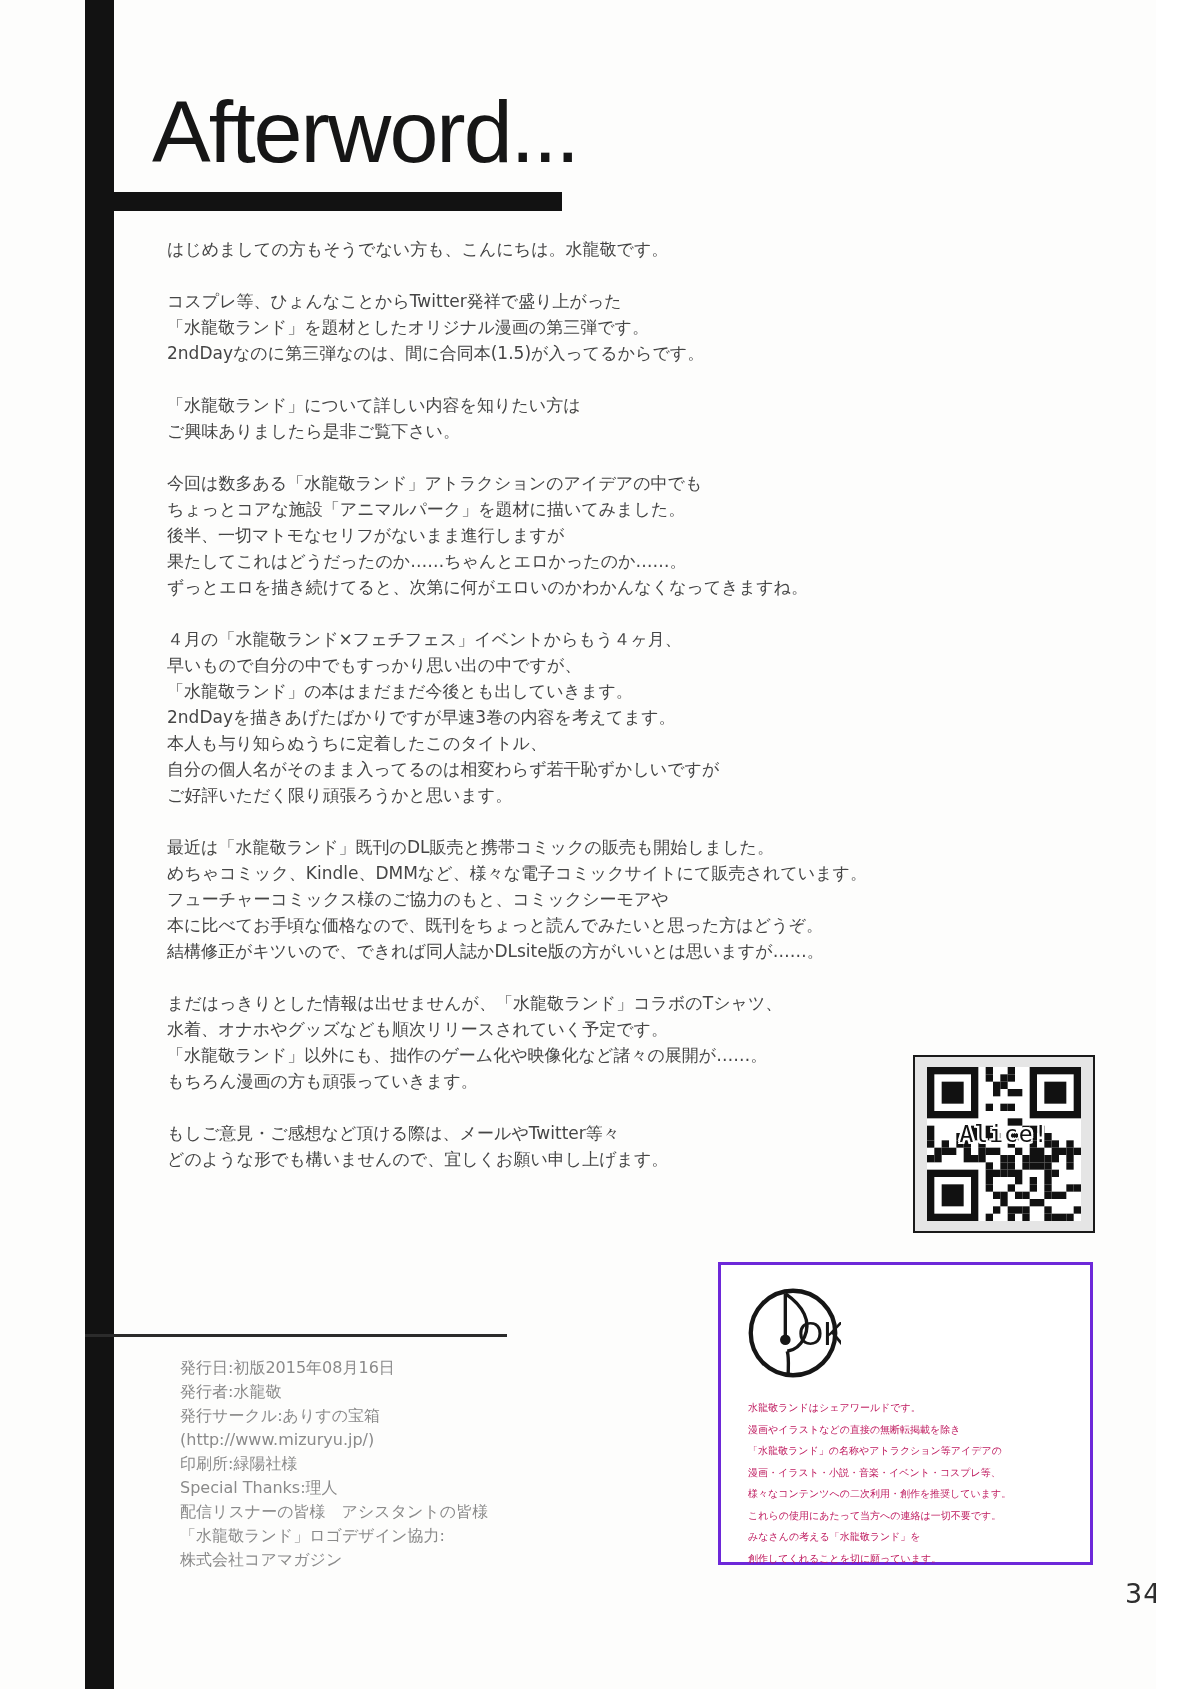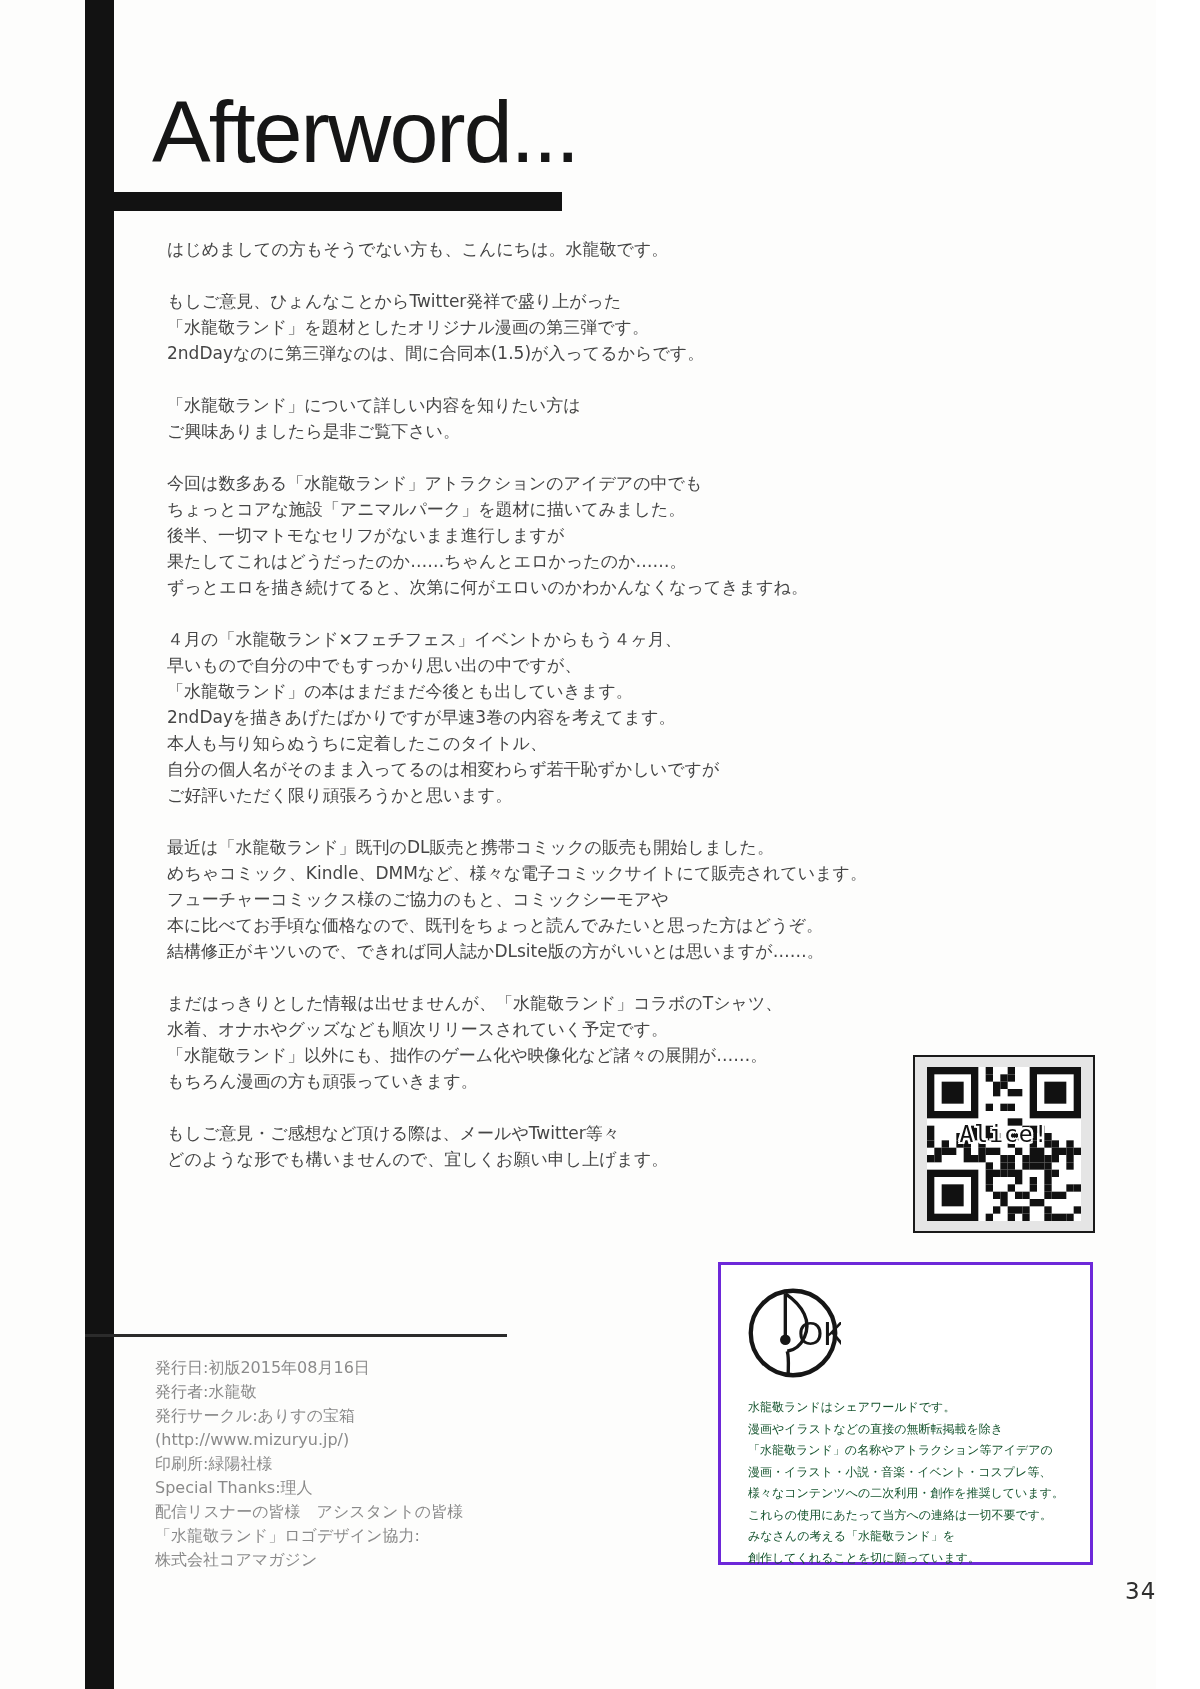--- a/index.html
+++ b/index.html
@@ -44,54 +44,54 @@
                 -2px -2px 0 #fff,2px 2px 0 #fff,-2px 2px 0 #fff,2px -2px 0 #fff;
   }
   .colophon-rule{
     position:absolute;left:85px;top:1334px;width:422px;height:3px;
     background:#2b2b2b;
   }
   .colophon{
     position:absolute;left:155px;top:1356px;
     color:#8a8a8a;font-size:16px;
   }
-  .colophon .line{line-height:24px;white-space:nowrap;}
+  .colophon .line{line-height:24px;white-space:nowrap;margin-left:25px;}
   .license-box{
     position:absolute;left:718px;top:1262px;width:369px;height:297px;
     background:#fff;border:3px solid #6d28d9;
   }
   .ok-mark{
     position:absolute;left:24px;top:20px;width:96px;height:96px;
   }
   .license-text{
     position:absolute;left:27px;top:132px;
-    color:#14532d;font-size:12px;
+    color:#be185d;font-size:10px;
   }
   .license-text .line{line-height:21.5px;white-space:nowrap;}
   .page-number{
     position:absolute;left:1125px;top:1578px;
-    font-size:23px;color:#2e2e2e;letter-spacing:1px;
+    font-size:27px;color:#2e2e2e;letter-spacing:1px;
   }
 </style>
 </head>
 <body>
 
 <div class="page">
 
   <div class="left-bar"></div>
 
   <h1 class="title">Afterword...</h1>
   <div class="title-rule"></div>
 
   <div class="body-text">
     <div class="para">
       <div class="line">はじめましての方もそうでない方も、こんにちは。水龍敬です。</div>
     </div>
     <div class="para">
-      <div class="line">もしご意見、ひょんなことからTwitter発祥で盛り上がった</div>
+      <div class="line">コスプレ等、ひょんなことからTwitter発祥で盛り上がった</div>
       <div class="line">「水龍敬ランド」を題材としたオリジナル漫画の第三弾です。</div>
       <div class="line">2ndDayなのに第三弾なのは、間に合同本(1.5)が入ってるからです。</div>
     </div>
     <div class="para">
       <div class="line">「水龍敬ランド」について詳しい内容を知りたい方は</div>
       <div class="line">ご興味ありましたら是非ご覧下さい。</div>
     </div>
     <div class="para">
       <div class="line">今回は数多ある「水龍敬ランド」アトラクションのアイデアの中でも</div>
       <div class="line">ちょっとコアな施設「アニマルパーク」を題材に描いてみました。</div>

